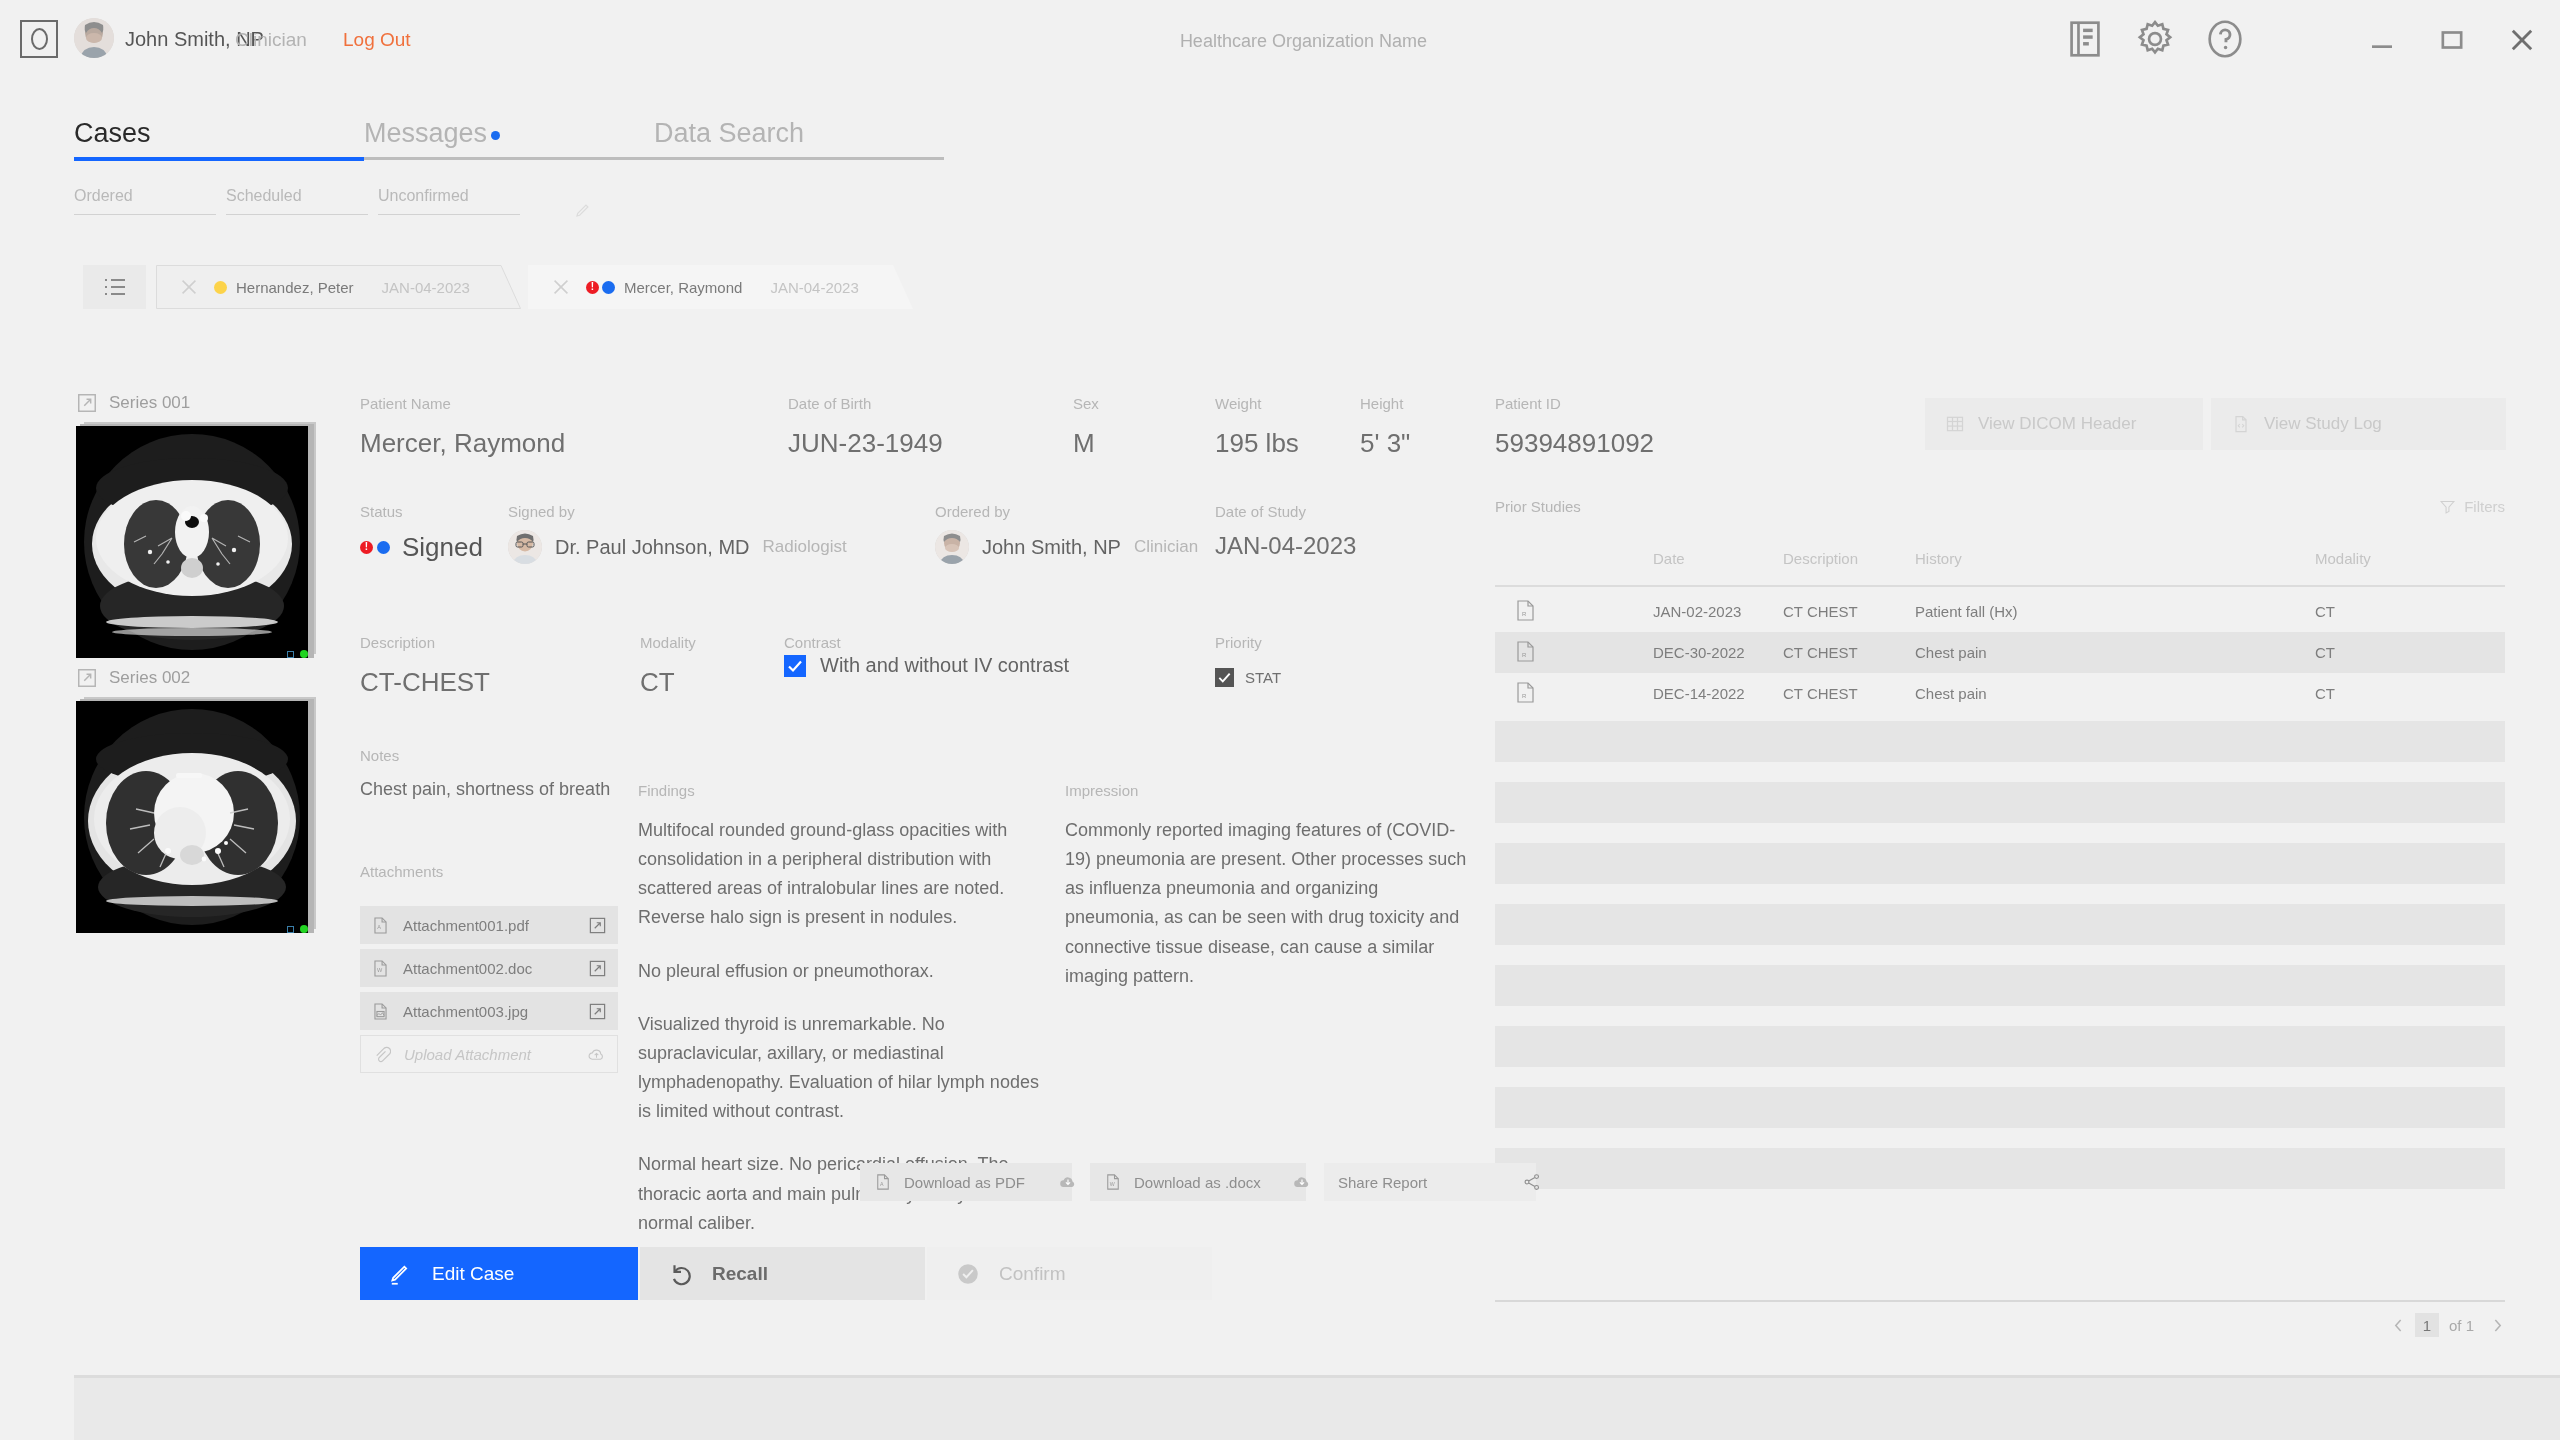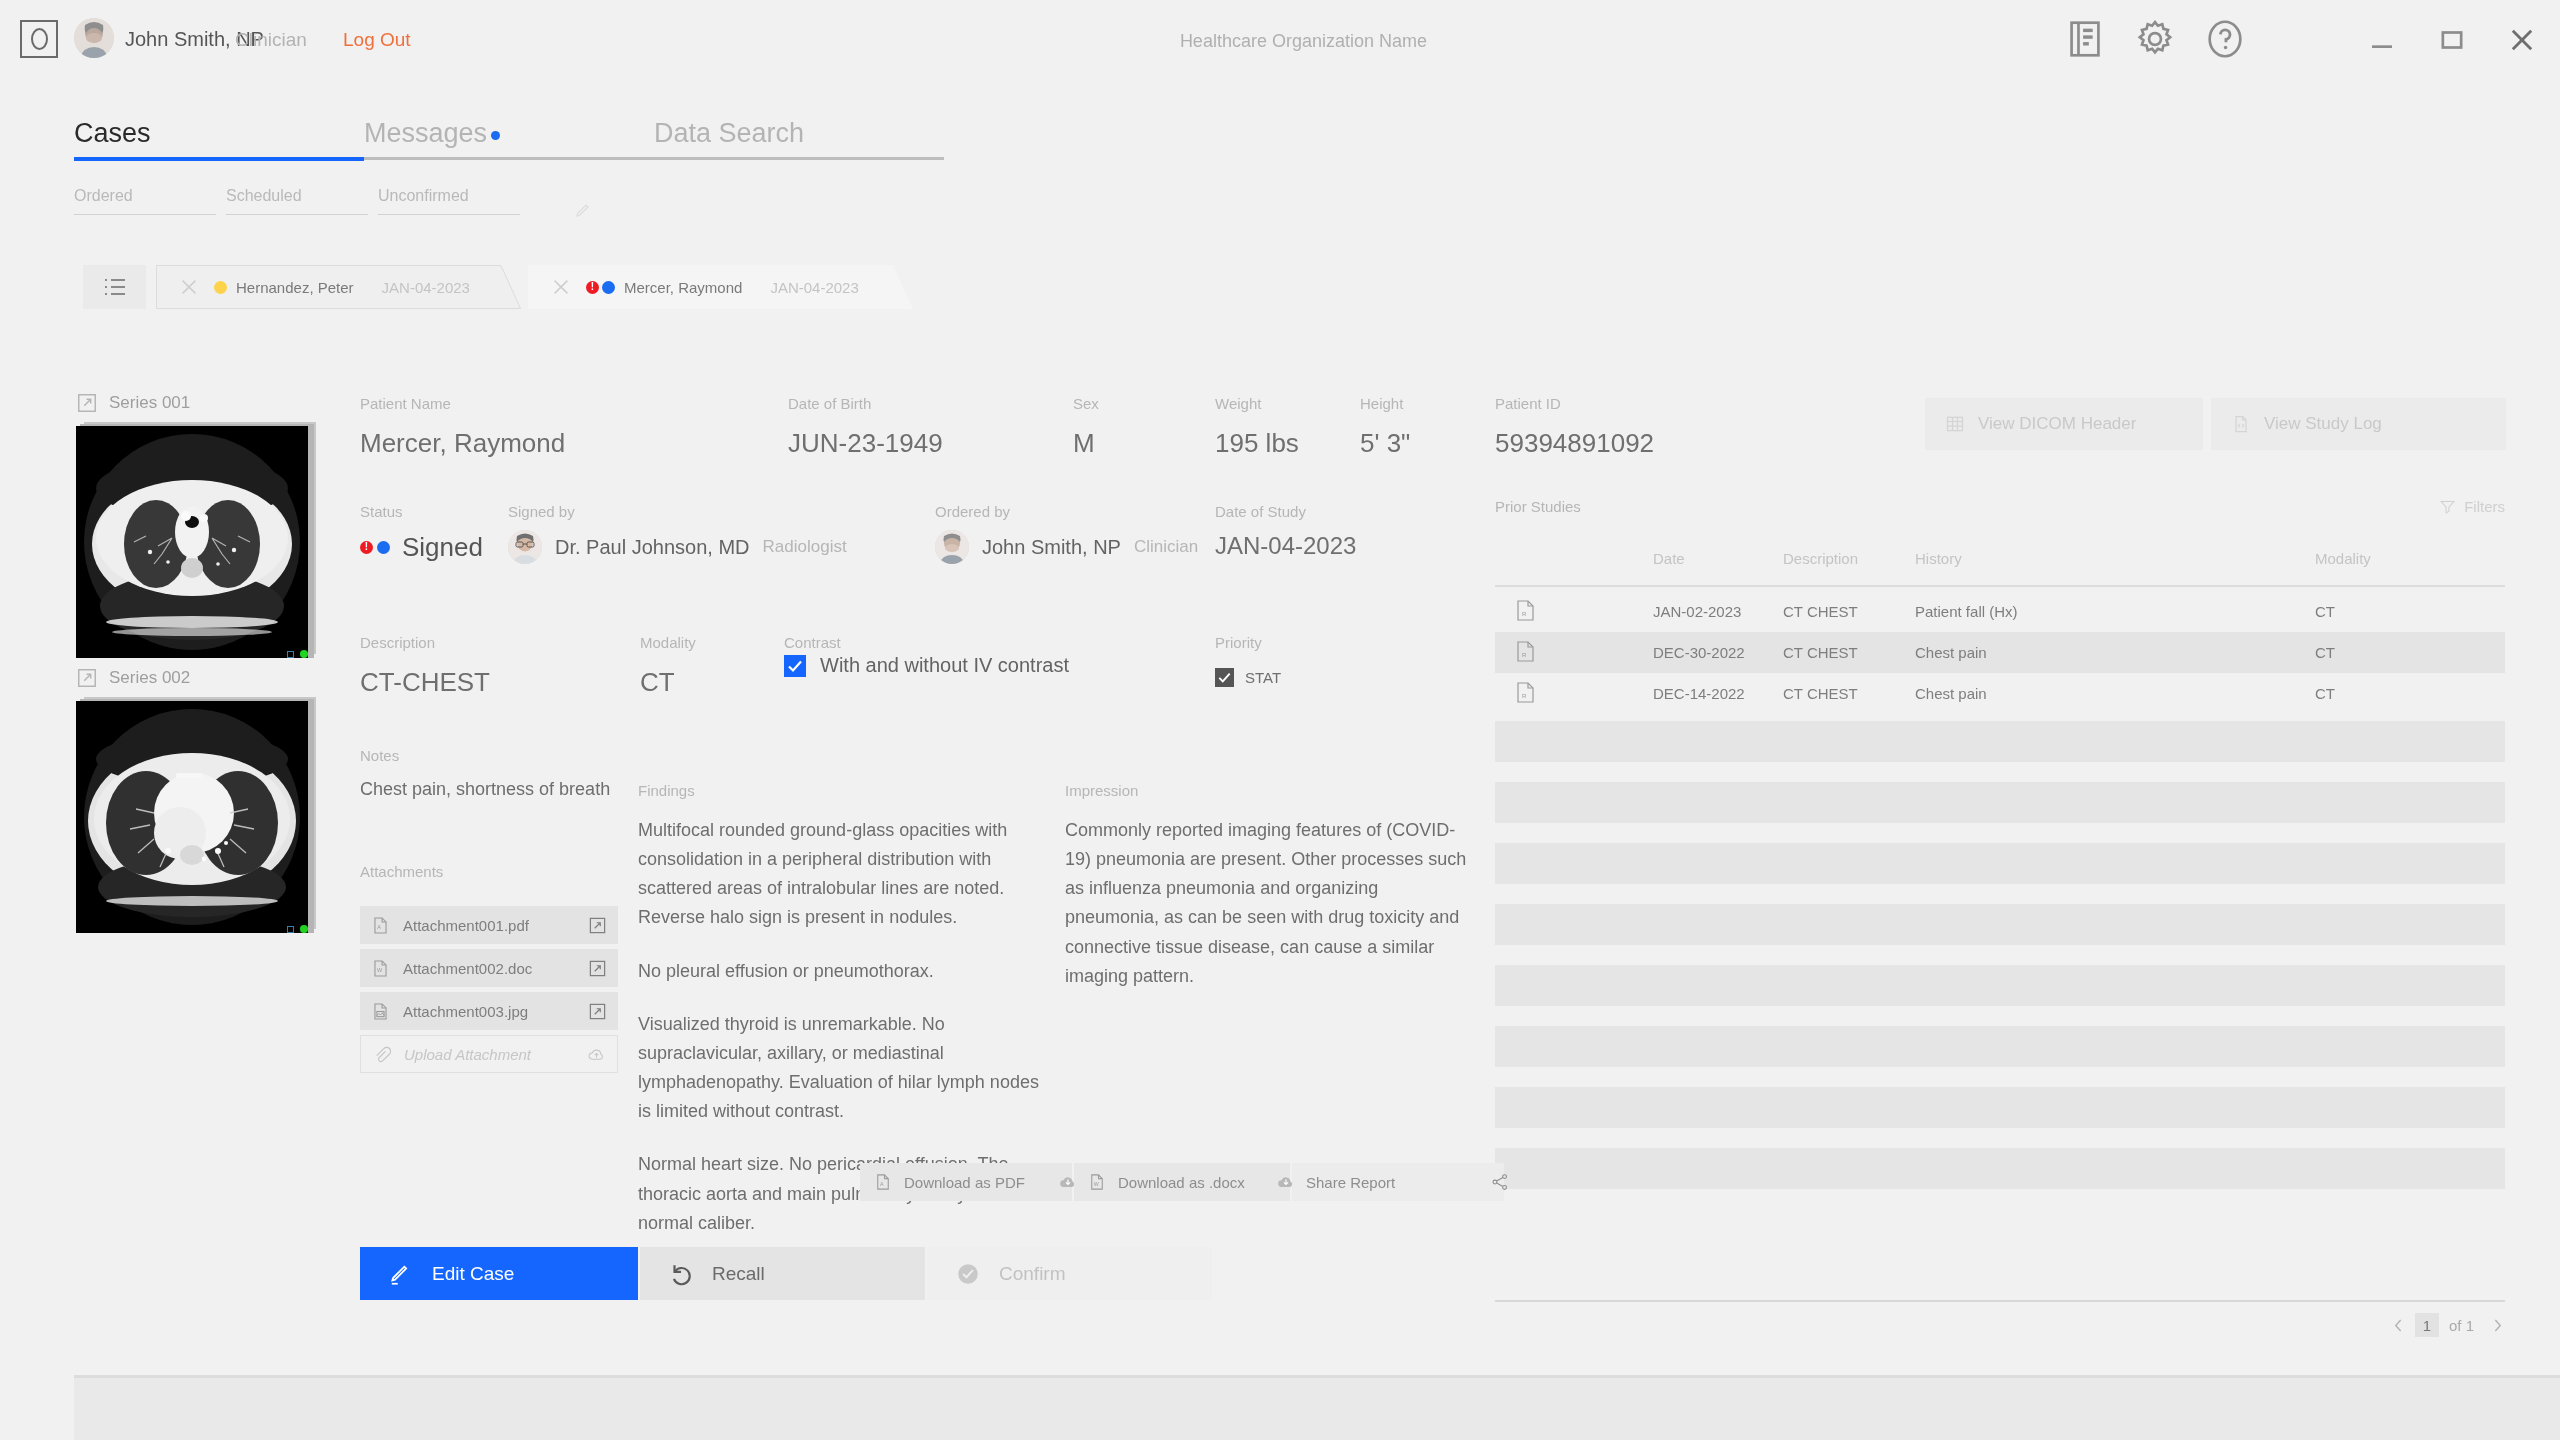--- a/index.html
+++ b/index.html
@@ -161,40 +161,40 @@
 
   .ps-footline { position: absolute; left: 1495px; top: 1300px; width: 1010px; height: 2px; background: #d8d8d8; }
   .pager { position: absolute; right: 50px; top: 1312px; display: flex; align-items: center; gap: 3px; }
   .pager .arw { width: 26px; height: 26px; display: flex; align-items: center; justify-content: center; cursor: pointer; }
   .pager .arw svg { width: 13px; height: 13px; }
   .pager .num { min-width: 24px; height: 24px; background: #e2e2e2; display: flex; align-items: center;
     justify-content: center; font-size: 15px; color: #777; }
   .pager .of { font-size: 15px; color: #a9a9a9; margin: 0 7px; }
 
   
-  .dl-bar { position: absolute; left: 860px; top: 1163px; display: flex; gap: 2px; justify-content: space-between; }
+  .dl-bar { position: absolute; left: 860px; top: 1163px; display: flex; gap: 18px; justify-content: space-between; }
   .dl-btn { height: 38px; background: #e7e7e7; display: flex; align-items: center; padding: 0 14px; cursor: pointer; }
   .dl-btn .fico { width: 18px; height: 18px; margin-right: 12px; flex: none; }
   .dl-btn .fico svg { width: 100%; height: 100%; }
   .dl-btn .lbl { font-size: 15px; color: #8e8e8e; white-space: nowrap; }
   .dl-btn .tail { width: 20px; height: 20px; margin-left: auto; padding-left: 20px; flex: none; }
   .dl-btn .tail svg { width: 20px; height: 20px; }
 
   
   .actions { position: absolute; left: 360px; top: 1247px; display: flex; gap: 2px; }
   .act {
     height: 53px; display: flex; align-items: center; padding-left: 28px; cursor: pointer; background: #efefef;
   }
   .act .ico { width: 26px; height: 26px; margin-right: 18px; flex: none; }
   .act .ico svg { width: 100%; height: 100%; }
   .act .lbl { font-size: 19px; white-space: nowrap; }
   .act.primary { background: #1466ff; }
   .act.primary .lbl { color: #fff; }
   .act.disabled .lbl { color: #c2c2c2; }
-  .act.enabled { background: #e4e4e4; }
+  .act.enabled { background: #e4e4e4; font-weight: bold; }
   .act.enabled .lbl { color: #6b6b6b; }
 
   
   .footer-panel { position: absolute; left: 74px; top: 1375px; width: 2486px; height: 65px; background: #e9e9e9;
     border-top: 3px solid #dcdcdc; }
 </style>
 </head>
 <body>
 
 <div class="app">

